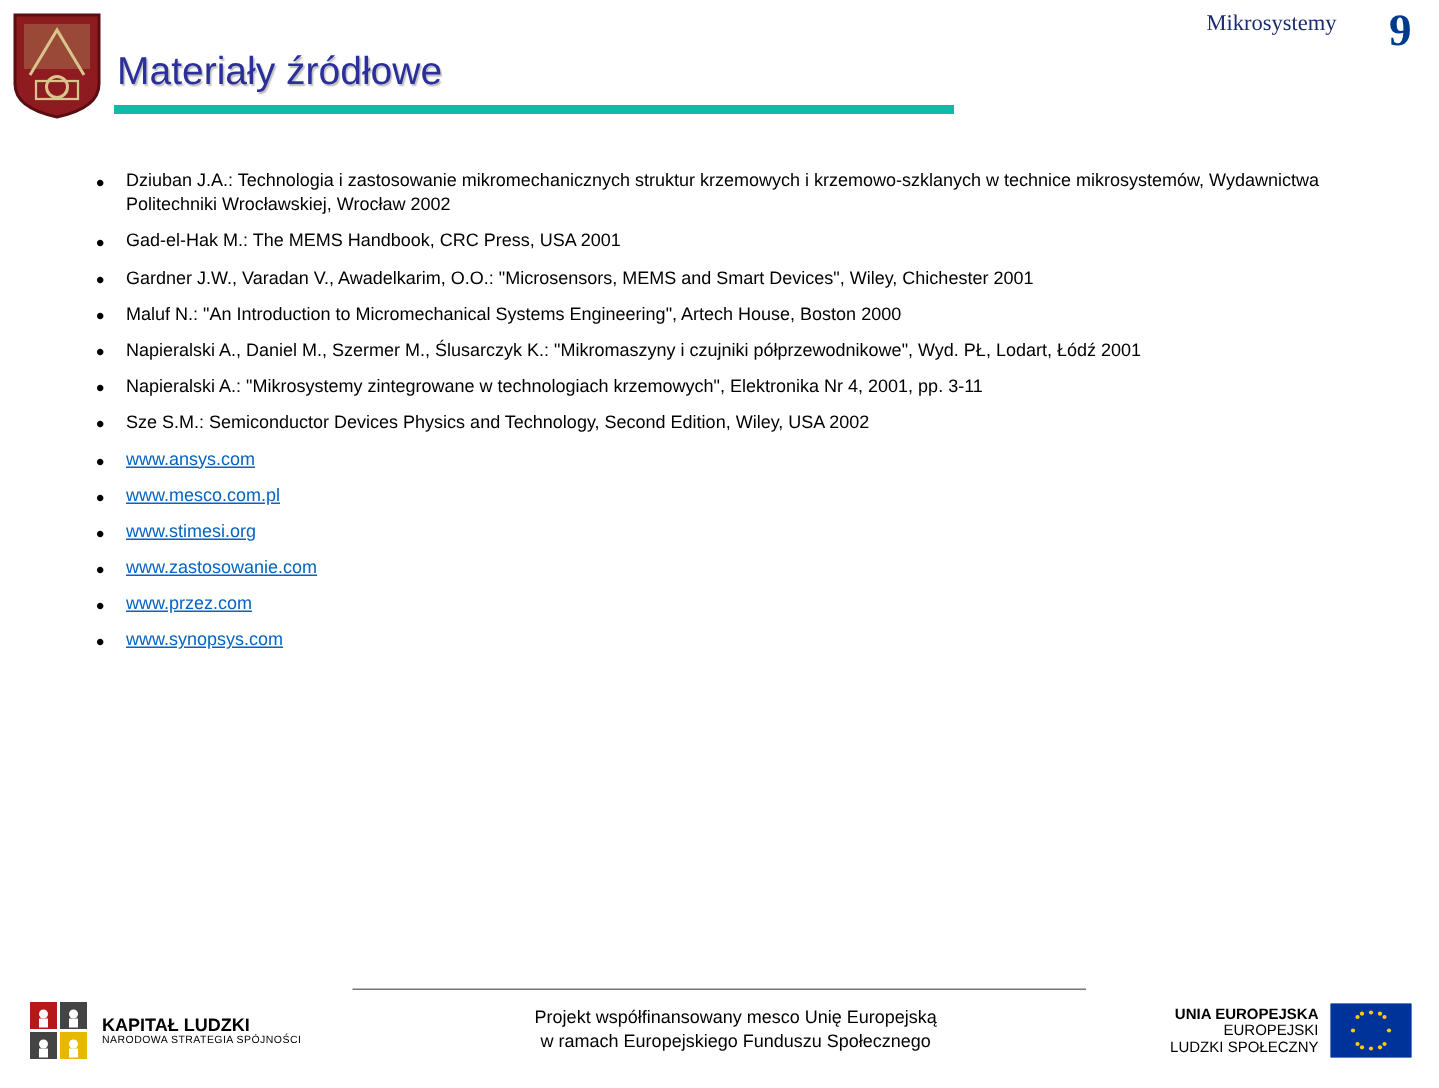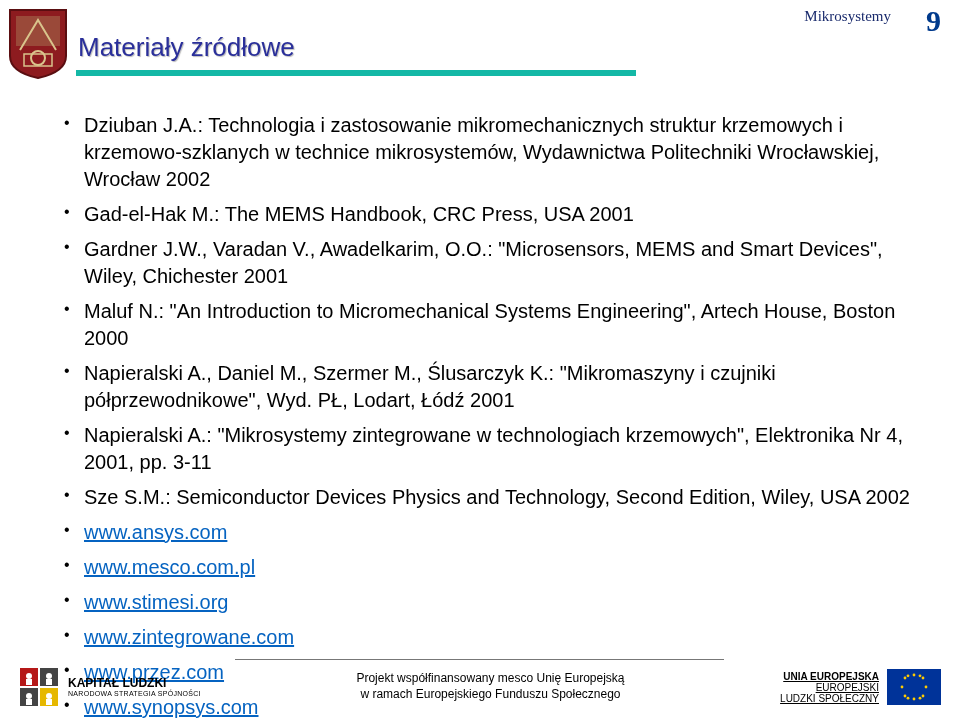--- a/index.html
+++ b/index.html
@@ -6,31 +6,31 @@
   html, body { width: 959px; height: 725px; font-family: Arial, Helvetica, sans-serif; background: #fff; }
   .slide { position: relative; width: 959px; height: 725px; padding: 0; }
   .header-area { position: relative; height: 112px; }
   .top-label { position: absolute; top: 8px; right: 68px; color: #1a2b6d; font-size: 15px; font-family: Georgia, 'Times New Roman', serif; }
   .page-num { position: absolute; top: 4px; right: 18px; color: #003a8c; font-size: 30px; font-weight: bold; font-family: Georgia, 'Times New Roman', serif; }
   .logo-tl { position: absolute; left: 6px; top: 6px; width: 64px; height: 74px; }
   .title-bar { position: absolute; left: 76px; top: 32px; width: 560px; height: 44px; border-bottom: 6px solid #14b8a6; }
   .title-text { color: #2a2f9a; font-size: 26px; font-family: Arial, sans-serif; text-shadow: 1px 1px 1px #bbb; padding-left: 2px; }
   .content { padding: 0 32px 0 60px; }
   ul.bullets { list-style: none; }
-  ul.bullets > li { position: relative; padding-left: 24px; font-size: 20px; line-height: 1.35; margin-bottom: 8px; color: #000; font-family: Arial, sans-serif; }
+  ul.bullets > li { position: relative; padding-left: 24px; font-size: 12px; line-height: 1.35; margin-bottom: 8px; color: #000; font-family: Arial, sans-serif; }
   ul.bullets > li::before { content: "•"; position: absolute; left: 4px; top: 0; color: #000; font-size: 16px; }
   .link { color: #0563c1; text-decoration: underline; }
   .footer { position: absolute; bottom: 10px; left: 0; right: 0; height: 56px; display: flex; align-items: center; justify-content: space-between; padding: 0 18px; }
   .footer-center { text-align: center; font-size: 12px; line-height: 1.3; color: #000; flex: 1; }
   .footer-hr { position: absolute; left: 235px; right: 235px; top: 0; border-top: 1px solid #777; }
   .logo-kl { display: flex; align-items: center; gap: 8px; }
   .logo-kl .box { width: 42px; height: 42px; }
   .logo-kl .txt { font-size: 10px; line-height: 1.1; color: #000; }
   .logo-eu { display: flex; align-items: center; gap: 8px; }
-  .logo-eu .txt { font-size: 10px; line-height: 1.1; text-align: right; color: #000; text-decoration: underline; }
+  .logo-eu .txt { font-size: 10px; line-height: 1.1; text-align: right; color: #000; }
   .logo-eu .flag { width: 54px; height: 36px; background: #003399; display: flex; align-items: center; justify-content: center; position: relative; }
 </style>
 </head>
 <body>
 
 <div class="slide">
 
   <div class="header-area">
     <span class="top-label">Mikrosystemy</span>
     <span class="page-num">9</span>
@@ -55,21 +55,21 @@
         <li><span>Dziuban J.A.: Technologia i zastosowanie mikromechanicznych struktur krzemowych i krzemowo-szklanych w technice mikrosystemów, Wydawnictwa Politechniki Wrocławskiej, Wrocław 2002</span></li>
         <li><span>Gad-el-Hak M.: The MEMS Handbook, CRC Press, USA 2001</span></li>
         <li><span>Gardner J.W., Varadan V., Awadelkarim, O.O.: "Microsensors, MEMS and Smart Devices", Wiley, Chichester 2001</span></li>
         <li><span>Maluf N.: "An Introduction to Micromechanical Systems Engineering", Artech House, Boston 2000</span></li>
         <li><span>Napieralski A., Daniel M., Szermer M., Ślusarczyk K.: "Mikromaszyny i czujniki półprzewodnikowe", Wyd. PŁ, Lodart, Łódź 2001</span></li>
         <li><span>Napieralski A.: "Mikrosystemy zintegrowane w technologiach krzemowych", Elektronika Nr 4, 2001, pp. 3-11</span></li>
         <li><span>Sze S.M.: Semiconductor Devices Physics and Technology, Second Edition, Wiley, USA 2002</span></li>
         <li><a class="link" href="#">www.ansys.com</a></li>
         <li><a class="link" href="#">www.mesco.com.pl</a></li>
         <li><a class="link" href="#">www.stimesi.org</a></li>
-        <li><a class="link" href="#">www.zintegrowane.com</a></li>
+        <li><a class="link" href="#">www.zastosowanie.com</a></li>
         <li><a class="link" href="#">www.przez.com</a></li>
         <li><a class="link" href="#">www.synopsys.com</a></li>
       </ul>
   </div>
 
   <div class="footer">
     <div class="footer-hr"></div>
 
     <div class="logo-kl">
       <div class="box">

